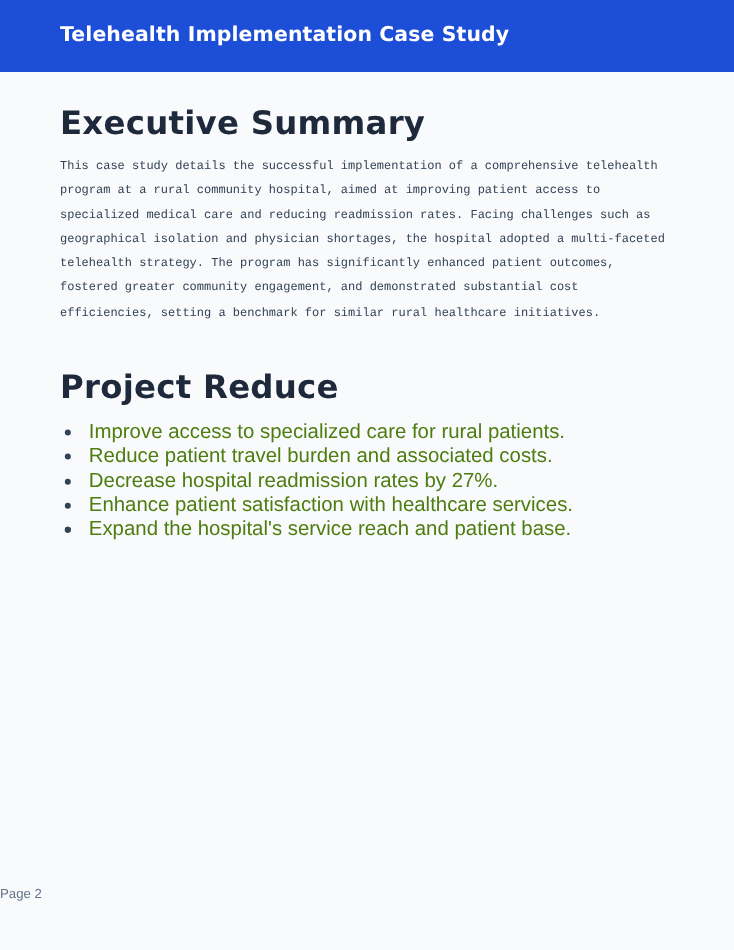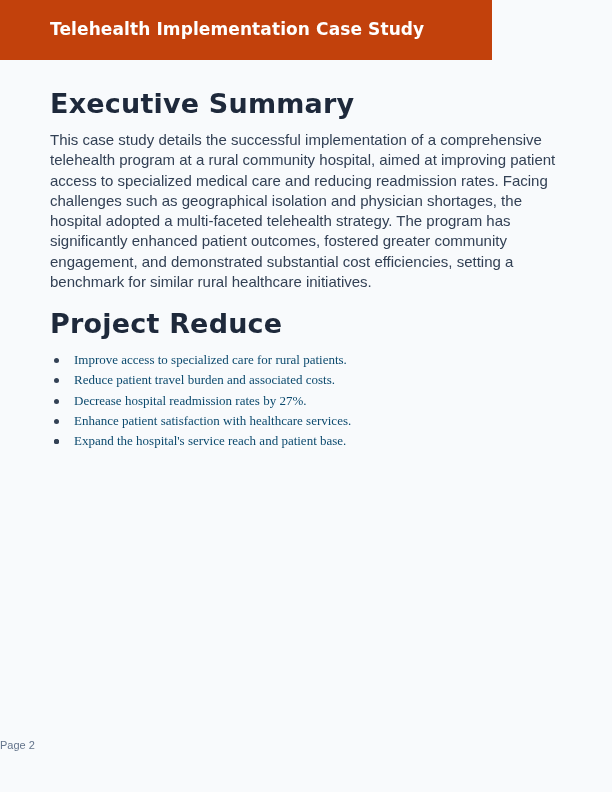--- a/index.html
+++ b/index.html
@@ -4,51 +4,51 @@
   <style>
     * { margin: 0; padding: 0; box-sizing: border-box; }
     html, body { width: 612px; height: 792px; }
     body {
       background: #f8fafc;
       font-family: "Liberation Sans", sans-serif;
       position: relative;
       overflow: hidden;
     }
     .header {
-      position: absolute; left: 0; top: 0; width: 492px; height: 60px;
-      background: #c2410c;
+      position: absolute; left: 0; top: 0; width: 612px; height: 60px;
+      background: #1d4ed8;
     }
     .header-title {
       position: absolute; left: 50px; top: 19px;
       color: #ffffff;
       font-family: "DejaVu Sans", sans-serif;
       font-size: 17px; font-weight: bold;
       letter-spacing: 0.1px;
     }
     h2 {
       position: absolute; left: 50px;
       color: #1e293b;
       font-family: "DejaVu Sans", sans-serif;
       font-size: 27px; font-weight: bold;
       letter-spacing: 0.2px;
     }
     .h-exec { top: 88px; text-align: center; }
     .h-goals { top: 308px; }
     .para {
       position: absolute; left: 50px; top: 130px; width: 515px;
       color: #334155;
-      font-family: Liberation Sans, sans-serif;
-      font-size: 15px; line-height: 20.3px;
+      font-family: Liberation Mono, monospace;
+      font-size: 10px; line-height: 20.3px;
     }
     ul.goals {
       position: absolute; left: 74px; top: 350px; width: 500px;
       list-style: none;
-      color: #0c4a6e;
-      font-family: Liberation Serif, serif;
-      font-size: 13px; line-height: 20.3px;
+      color: #4d7c0f;
+      font-family: Liberation Sans, sans-serif;
+      font-size: 17px; line-height: 20.3px;
     }
     ul.goals li { position: relative; }
     ul.goals li .bullet {
       position: absolute; left: -20px; top: 8px;
       width: 5px; height: 5px; border-radius: 50%;
       background: #334155;
     }
     .footer {
       position: absolute; left: 0; top: 739px; width: 612px;
       text-align: left;

